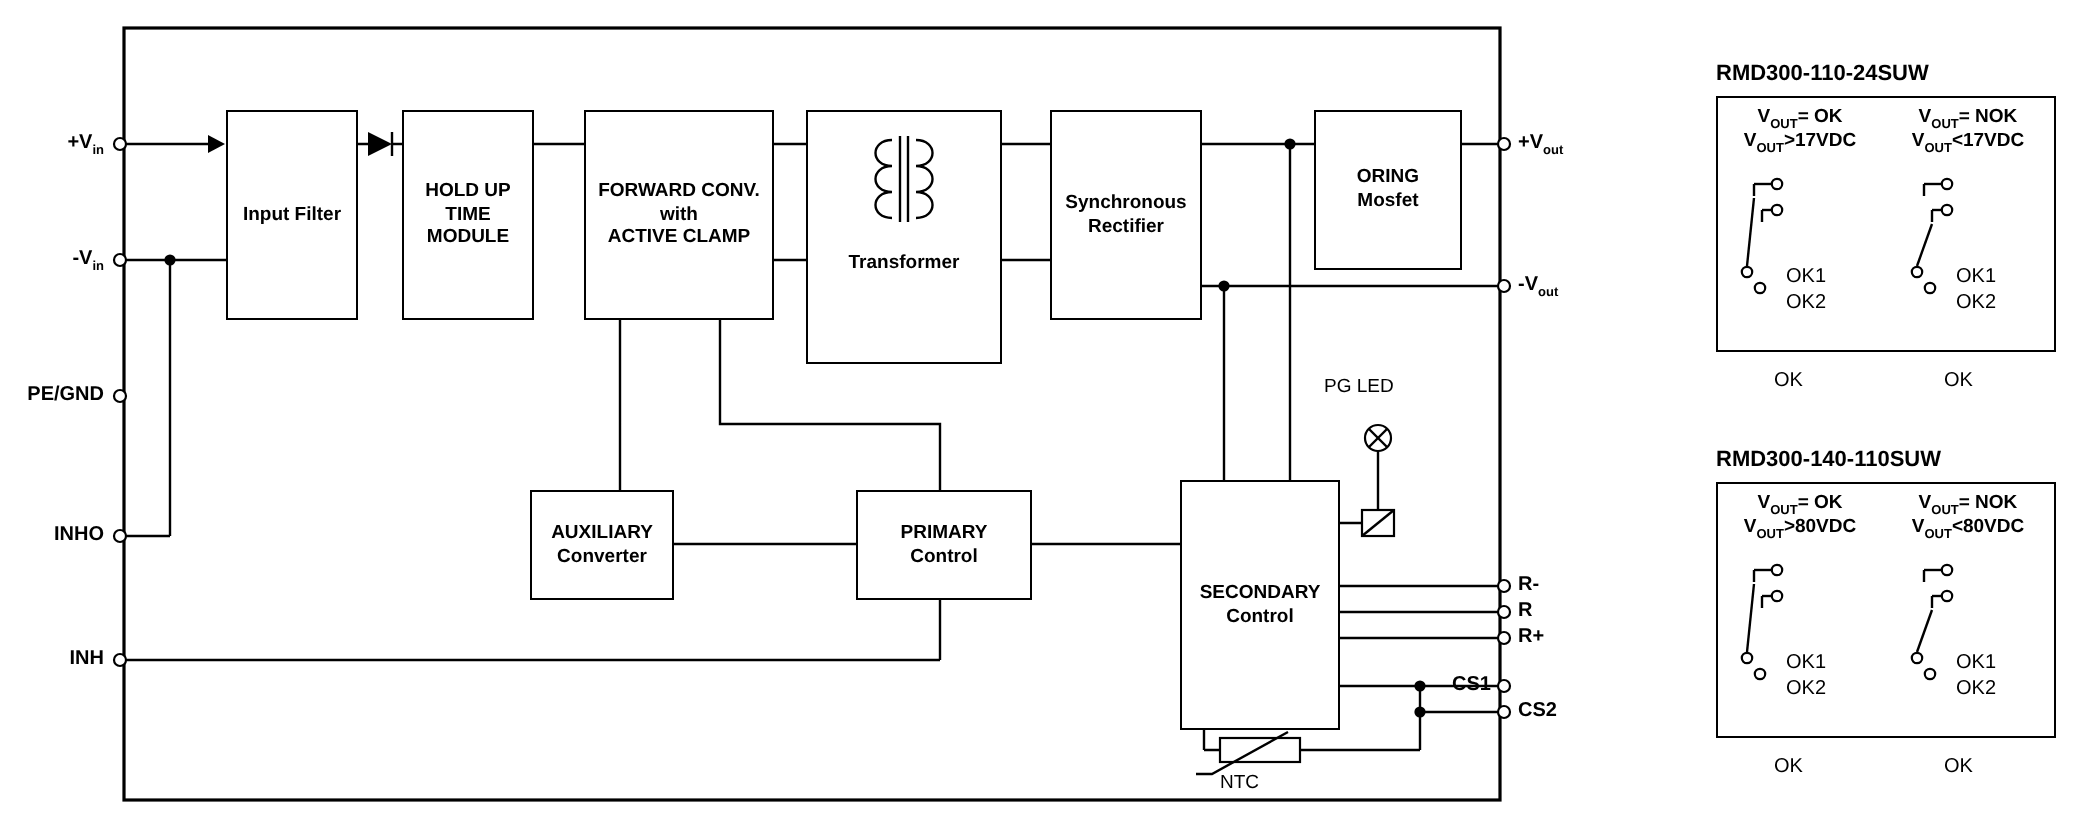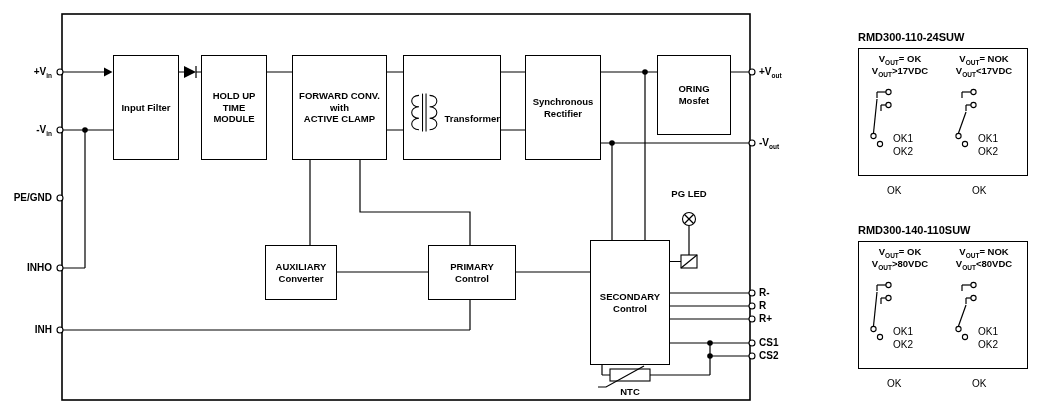--- a/index.html
+++ b/index.html
@@ -11,21 +11,21 @@
   svg .fillb { fill:#000; stroke:none; }
   svg .oc { fill:#fff; stroke:#000; stroke-width:1.1; }
   svg .dot { fill:#000; stroke:none; }
   .block { position:absolute; background:#fff; border:1.4px solid #000;
            display:flex; align-items:center; justify-content:center;
            text-align:center; font-weight:bold; font-size:9.5px; line-height:1.25; }
   .block .bl { white-space:pre-line; }
   .term-label { position:absolute; font-weight:bold; font-size:10px; height:14px; line-height:14px; white-space:nowrap; }
   .term-label.right { text-align:right; }
   .term-label sub { font-size:6.5px; }
-  .anno { position:absolute; font-weight:bold; font-size:9.5px; text-align:center; }
+  .anno { position:absolute; font-weight:normal; font-size:9.5px; text-align:left; }
   .panel-title { position:absolute; font-weight:bold; font-size:11px; white-space:nowrap; }
   .panel-box { position:absolute; border:1.4px solid #000; background:transparent; }
   .ptext { position:absolute; font-weight:bold; font-size:9.5px; line-height:12px; text-align:center; white-space:nowrap; }
   .ptext sub { font-size:6.5px; }
   .clabel { position:absolute; font-weight:normal; font-size:10px; line-height:11px; white-space:nowrap;margin-top:46px; }
 </style>
 </head>
 <body>
 
 <div class="stage">
@@ -143,21 +143,21 @@
       <span class="bl">HOLD UP
 TIME
 MODULE</span>
     </div>
   <div class="block" style="left:292px;top:55px;width:95px;height:105px">
       <span class="bl">FORWARD CONV.
 with
 ACTIVE CLAMP</span>
     </div>
 
-  <div class="block" style="left:403px;top:55px;width:98px;height:105px;flex-direction:row;justify-content:flex-start;padding-top:10px">
+  <div class="block" style="left:403px;top:55px;width:98px;height:127px;flex-direction:column;justify-content:flex-start;padding-top:10px">
     <svg width="46" height="48" viewBox="0 0 46 48">
       <path class="w" d="M17,4 C6,4 6,17 17,17 C6,17 6,30 17,30 C6,30 6,43 17,43"></path>
       <path class="w" d="M29,4 C40,4 40,17 29,17 C40,17 40,30 29,30 C40,30 40,43 29,43"></path>
       <line class="w" x1="21" y1="2" x2="21" y2="45"></line>
       <line class="w" x1="25" y1="2" x2="25" y2="45"></line>
     </svg>
     <span class="bl" style="margin-top:12px">Transformer</span>
   </div>
 
   <div class="block" style="left:657px;top:55px;width:74px;height:80px">
@@ -185,21 +185,21 @@
   <div class="term-label right" style="left:10px;top:123px;width:42px"><span>-V</span><sub>in</sub></div>
   <div class="term-label right" style="left:2px;top:191px;width:50px"><span>PE/GND</span><sub></sub></div>
   <div class="term-label right" style="left:10px;top:261px;width:42px"><span>INHO</span><sub></sub></div>
   <div class="term-label right" style="left:10px;top:323px;width:42px"><span>INH</span><sub></sub></div>
 
   <div class="term-label" style="left:759px;top:65px;width:48px"><span>+V</span><sub>out</sub></div>
   <div class="term-label" style="left:759px;top:136px;width:48px"><span>-V</span><sub>out</sub></div>
   <div class="term-label" style="left:759px;top:286px;width:48px"><span>R-</span><sub></sub></div>
   <div class="term-label" style="left:759px;top:299px;width:48px"><span>R</span><sub></sub></div>
   <div class="term-label" style="left:759px;top:312px;width:48px"><span>R+</span><sub></sub></div>
-  <div class="term-label" style="left:759px;top:336px;width:48px"><span>CS1</span><sub></sub></div>
+  <div class="term-label" style="left:726px;top:336px;width:48px"><span>CS1</span><sub></sub></div>
   <div class="term-label" style="left:759px;top:349px;width:48px"><span>CS2</span><sub></sub></div>
 
   <div class="anno" style="left:662px;top:188px;width:54px">PG LED</div>
   <div class="anno" style="left:610px;top:386px;width:40px">NTC</div>
 
   <div class="panel-title" style="left:858px;top:31px">RMD300-110-24SUW</div>
   <div class="panel-box" style="left:858px;top:48px;width:170px;height:128px"></div>
 
   <div class="ptext" style="left:860px;top:53px;width:80px"><span>V</span><sub>OUT</sub><span>= OK</span></div>
   <div class="ptext" style="left:860px;top:65px;width:80px"><span>V</span><sub>OUT</sub><span>&gt;17VDC</span></div>

